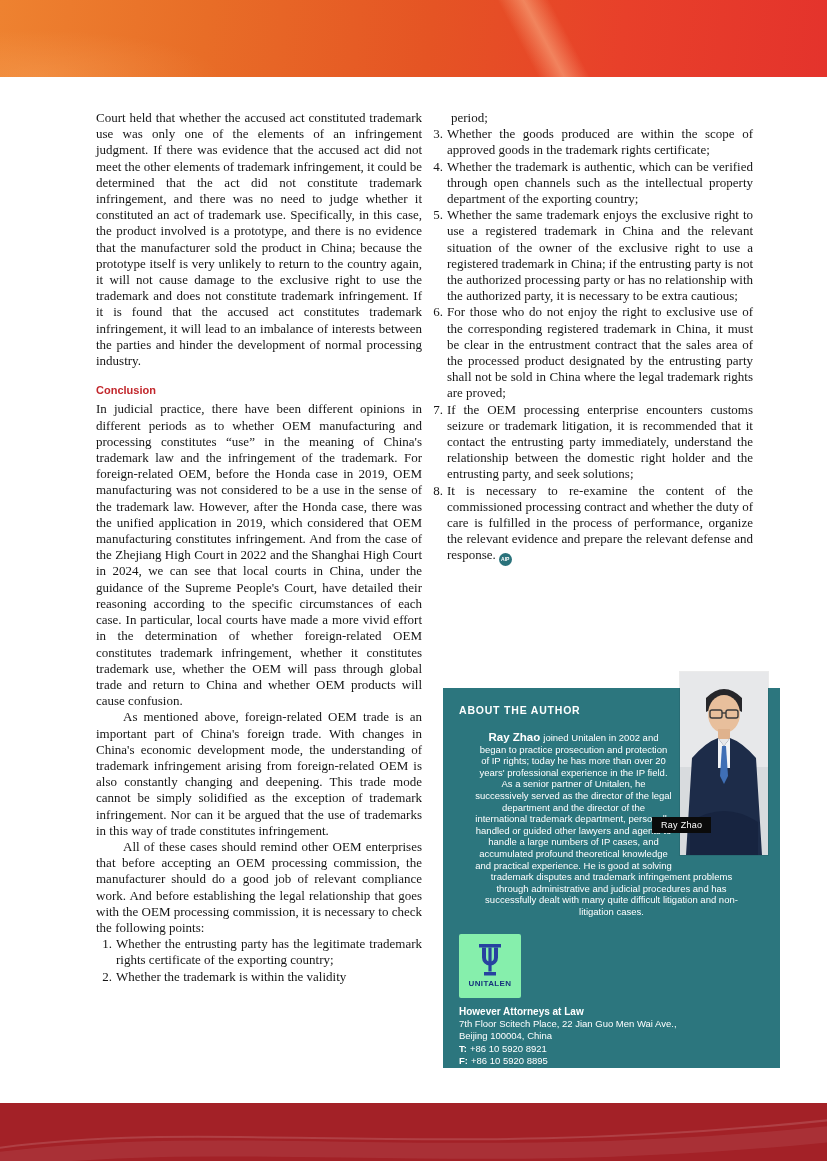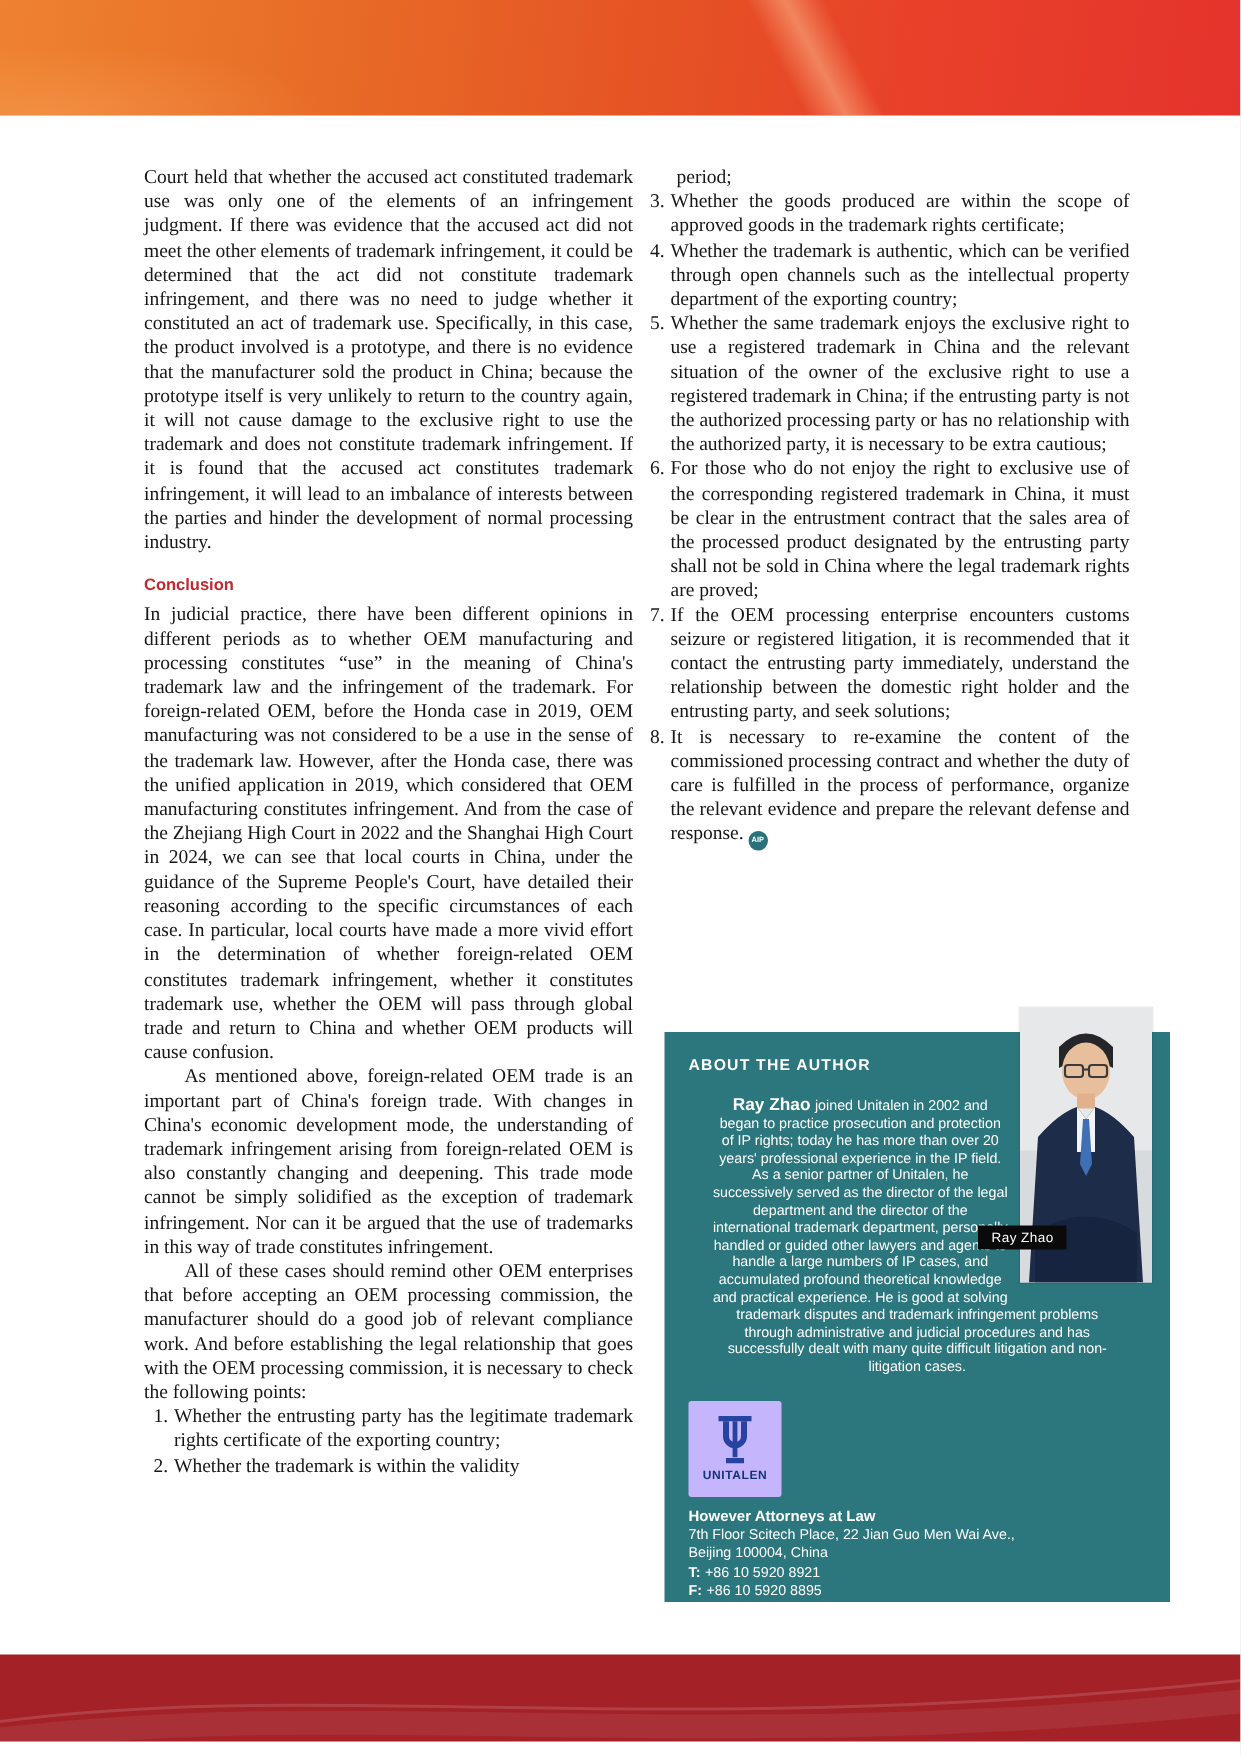--- a/index.html
+++ b/index.html
@@ -65,21 +65,21 @@
     position:absolute;left:-28px;bottom:22px;
     background:#0a0a0a;color:#ffffff;font-size:9px;padding:3px 9px;letter-spacing:.3px;
   }
   .about-heading{
     margin:0 0 10px 0;font-size:10.5px;font-weight:bold;letter-spacing:.8px;
     text-underline-offset:3px;
   }
   .bio{margin:16px;font-size:9.5px;line-height:11.6px;text-align:center;}
   .bio b{font-size:11.5px;margin-right:3px;}
   .logo-card{
-    clear:none;width:62px;height:64px;background:#c4b5fd;border-radius:2px;
+    clear:none;width:62px;height:64px;background:#86efac;border-radius:2px;
     margin:10px 0 8px 0;display:flex;flex-direction:column;align-items:center;justify-content:center;
   }
   .logo-word{font-size:8px;font-weight:bold;color:#16347C;letter-spacing:.4px;margin-top:1px;}
   .firm-name{margin:2px 0 1px 0;font-size:10px;font-weight:bold;}
   .addr,.contact-line{font-size:9.5px;line-height:12.5px;}
   .contact-line b{margin-right:3px;}
   
   .footer{
     position:absolute;left:0;top:1103px;width:827px;height:58px;
     background:#A32127;color:#ffffff;overflow:hidden;
@@ -139,21 +139,21 @@
       <div class="list-item">
         <span class="num">5.</span>
         <span class="txt">Whether the same trademark enjoys the exclusive right to use a registered trademark in China and the relevant situation of the owner of the exclusive right to use a registered trademark in China; if the entrusting party is not the authorized processing party or has no relationship with the authorized party, it is necessary to be extra cautious;</span>
       </div>
       <div class="list-item">
         <span class="num">6.</span>
         <span class="txt">For those who do not enjoy the right to exclusive use of the corresponding registered trademark in China, it must be clear in the entrustment contract that the sales area of the processed product designated by the entrusting party shall not be sold in China where the legal trademark rights are proved;</span>
       </div>
       <div class="list-item">
         <span class="num">7.</span>
-        <span class="txt">If the OEM processing enterprise encounters customs seizure or registered litigation, it is recommended that it contact the entrusting party immediately, understand the relationship between the domestic right holder and the entrusting party, and seek solutions;</span>
+        <span class="txt">If the OEM processing enterprise encounters customs seizure or trademark litigation, it is recommended that it contact the entrusting party immediately, understand the relationship between the domestic right holder and the entrusting party, and seek solutions;</span>
       </div>
       <div class="list-item">
         <span class="num">8.</span>
         <span class="txt"><span>It is necessary to re-examine the content of the commissioned processing contract and whether the duty of care is fulfilled in the process of performance, organize the relevant evidence and prepare the relevant defense and response.</span><span class="endmark">AIP</span></span>
       </div>
     </div>
   </div>
 
   <div class="author-box">
 

